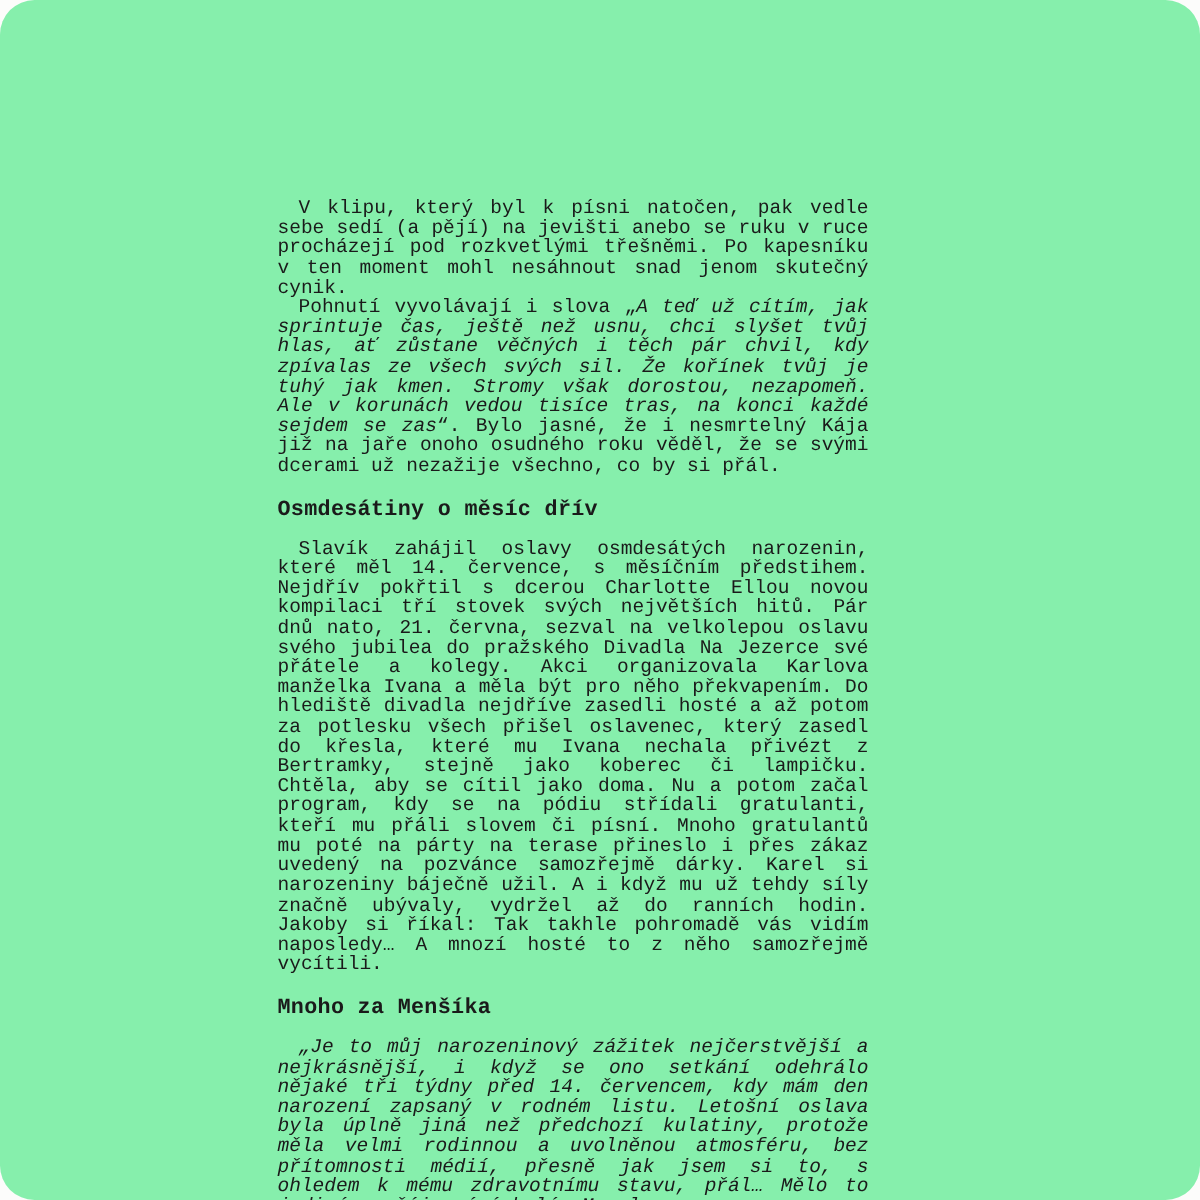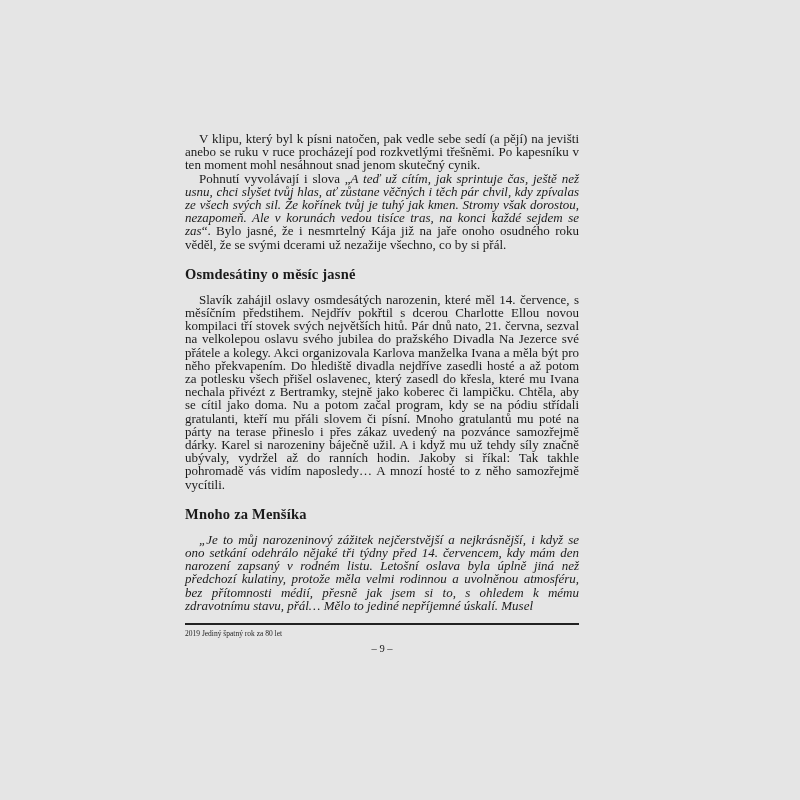--- a/index.html
+++ b/index.html
@@ -4,24 +4,25 @@
 <style>
   html, body {
     margin: 0;
     padding: 0;
     background: #fcfcfb;
   }
   .canvas {
     position: relative;
     width: 800px;
     height: 800px;
-    background: #e5e5e5;
+    background: #86efac;
     overflow: hidden;
-    font-family: Liberation Serif, serif;
+    font-family: Liberation Mono, monospace;
     color: #1a1a1a;
+    border-radius: 23px;
   }
   .text-column {
     position: absolute;
     left: 185px;
     top: 132px;
     width: 394px;
   }
   p.body-par {
     margin: 0;
     font-size: 13px;
@@ -71,21 +72,21 @@
 </head>
 <body>
 
 <div class="canvas">
   <div class="text-column">
 
     <p class="body-par">V klipu, který byl k písni natočen, pak vedle sebe sedí (a pějí) na jevišti anebo se ruku v ruce procházejí pod rozkvetlými třešněmi. Po kapesníku v ten moment mohl nesáhnout snad jenom skutečný cynik.</p>
 
     <p class="body-par"><span>Pohnutí vyvolávají i slova „</span><em>A teď už cítím, jak sprintuje čas, ještě než usnu, chci slyšet tvůj hlas, ať zůstane věčných i těch pár chvil, kdy zpívalas ze všech svých sil. Že kořínek tvůj je tuhý jak kmen. Stromy však dorostou, nezapomeň. Ale v korunách vedou tisíce tras, na konci každé sejdem se zas</em><span>“. Bylo jasné, že i nesmrtelný Kája již na jaře onoho osudného roku věděl, že se svými dcerami už nezažije všechno, co by si přál.</span></p>
 
-    <h2 class="section-heading">Osmdesátiny o měsíc jasné</h2>
+    <h2 class="section-heading">Osmdesátiny o měsíc dřív</h2>
 
     <p class="body-par">Slavík zahájil oslavy osmdesátých narozenin, které měl 14. července, s měsíčním předstihem. Nejdřív pokřtil s dcerou Charlotte Ellou novou kompilaci tří stovek svých největších hitů. Pár dnů nato, 21. června, sezval na velkolepou oslavu svého jubilea do pražského Divadla Na Jezerce své přátele a kolegy. Akci organizovala Karlova manželka Ivana a měla být pro něho překvapením. Do hlediště divadla nejdříve zasedli hosté a až potom za potlesku všech přišel oslavenec, který zasedl do křesla, které mu Ivana nechala přivézt z Bertramky, stejně jako koberec či lampičku. Chtěla, aby se cítil jako doma. Nu a potom začal program, kdy se na pódiu střídali gratulanti, kteří mu přáli slovem či písní. Mnoho gratulantů mu poté na párty na terase přineslo i přes zákaz uvedený na pozvánce samozřejmě dárky. Karel si narozeniny báječně užil. A i když mu už tehdy síly značně ubývaly, vydržel až do ranních hodin. Jakoby si říkal: Tak takhle pohromadě vás vidím naposledy… A mnozí hosté to z něho samozřejmě vycítili.</p>
 
     <h2 class="section-heading">Mnoho za Menšíka</h2>
 
 
     <p class="body-par italic-par">„Je to můj narozeninový zážitek nejčerstvější a nejkrásnější, i když se ono setkání odehrálo nějaké tři týdny před 14. červencem, kdy mám den narození zapsaný v rodném listu. Letošní oslava byla úplně jiná než předchozí kulatiny, protože měla velmi rodinnou a uvolněnou atmosféru, bez přítomnosti médií, přesně jak jsem si to, s ohledem k mému zdravotnímu stavu, přál… Mělo to jediné nepříjemné úskalí. Musel</p>
 
     <div class="footer">
       <div class="footer-rule"></div>

